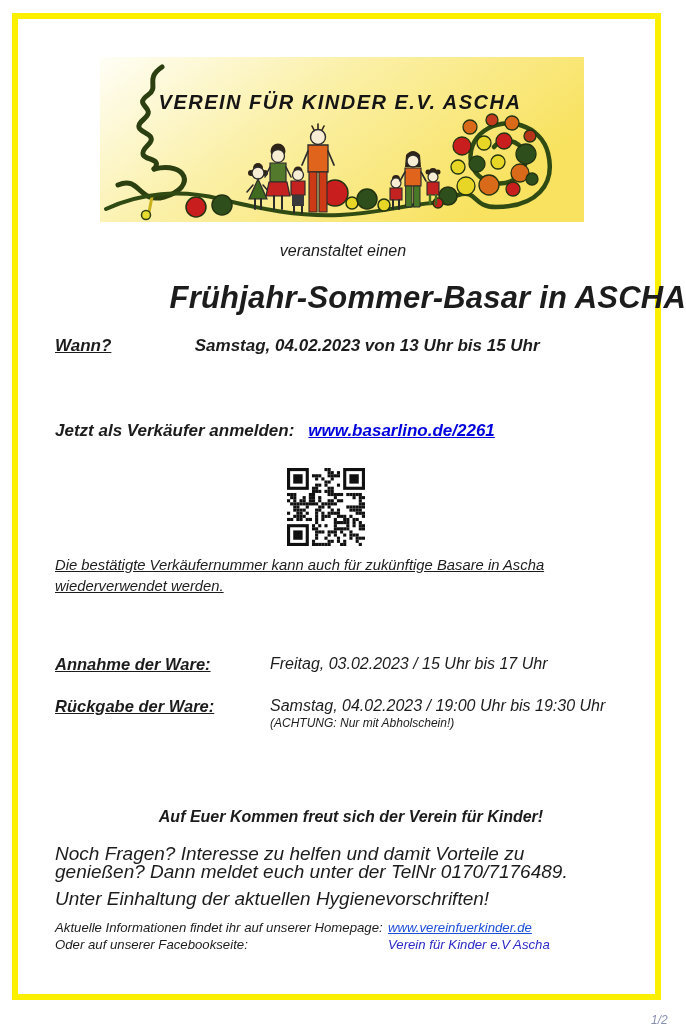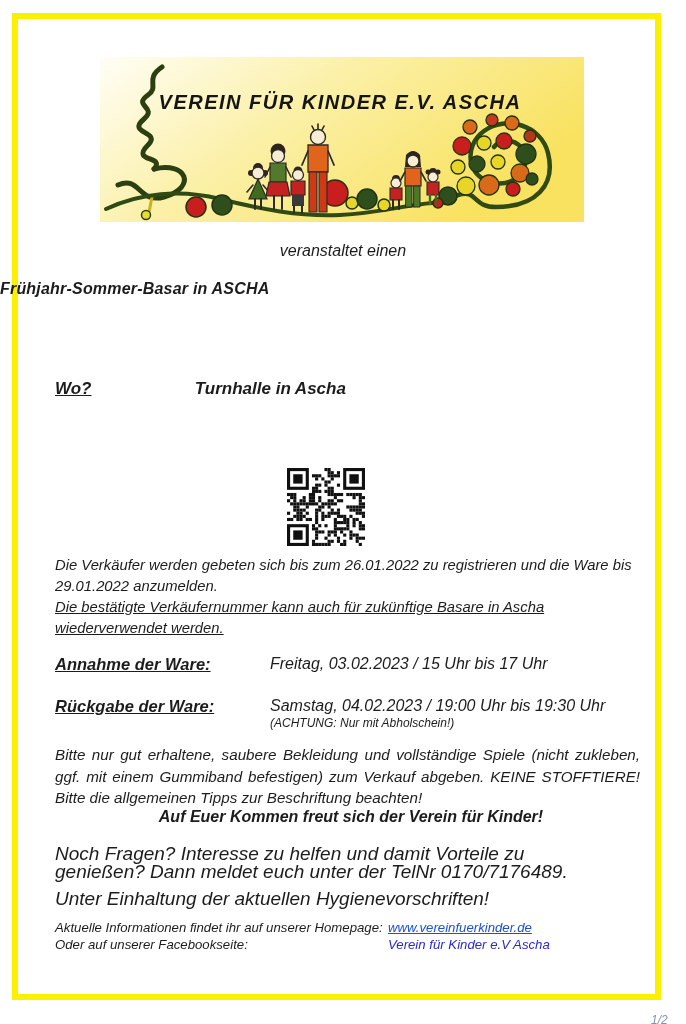--- a/index.html
+++ b/index.html
@@ -5,22 +5,22 @@
   html,body{margin:0;padding:0;}
   body{width:686px;height:1024px;background:#ffffff;overflow:hidden;
        font-family:"Liberation Sans",sans-serif;color:#1c1c1c;}
   .page{position:relative;width:686px;height:1024px;background:#fff;font-style:italic;}
   .frame{position:absolute;left:12px;top:13px;width:649px;height:987px;
          border:6px solid #FAF000;box-sizing:border-box;pointer-events:none;}
   .banner{position:absolute;left:100px;top:57px;width:484px;height:165px;}
   .banner svg{display:block;}
   .veranstaltet{position:absolute;left:0;top:242px;width:686px;text-align:center;
                 font-size:16px;}
-  .title{position:absolute;left:0;top:280px;width:686px;text-align:left;
-         font-size:16px;font-weight:bold;letter-spacing:.2px;}
+  .title{position:absolute;left:0;top:280px;width:686px;text-align:right;
+         font-size:31px;font-weight:bold;letter-spacing:.2px;}
   .qrow{position:absolute;left:55px;font-size:17px;font-weight:bold;width:580px;}
   .qrow .lbl{display:inline-block;width:135px;text-decoration:underline;}
   .wann{top:336px;}
   .wo{top:379px;}
   .register{position:absolute;left:55px;top:421px;font-size:17px;font-weight:bold;}
   .register a{color:#0000DE;text-decoration:underline;margin-left:14px;}
   .qr{position:absolute;left:287px;top:468px;width:78px;height:78px;}
   .qr svg{display:block;width:78px;height:78px;}
   .para1{position:absolute;left:55px;top:555px;width:585px;font-size:14.8px;line-height:21px;}
   .para1 .ul{text-decoration:underline;}
@@ -179,25 +179,28 @@
           <line x1="-3" y1="18" x2="-3" y2="27" stroke="#3F6A1F" stroke-width="2.4"></line>
           <line x1="3" y1="18" x2="3" y2="27" stroke="#3F6A1F" stroke-width="2.4"></line>
         </g>
       </g>
     </svg>
   </div>
 
   <div class="veranstaltet">veranstaltet einen</div>
   <div class="title">Frühjahr-Sommer-Basar in ASCHA</div>
 
-  <div class="qrow wo">
-    <span class="lbl">Wo?</span>
-    <span>Turnhalle in Ascha</span>
-  </div>
-
+  <div class="qrow wann">
+    <span class="lbl">Wann?</span>
+    <span>Samstag, 04.02.2023 von 13 Uhr bis 15 Uhr</span>
+  </div>
+
+  <div class="register">
+    <span>Jetzt als Verkäufer anmelden:</span><a href="#">www.basarlino.de/2261</a>
+  </div>
 
   <div class="qr">
     <svg viewBox="0 0 75 75" fill="#101010">
       <rect x="0" y="0" width="75" height="75" fill="#ffffff"></rect>
       <g id="qr-modules" fill="#101010">
           <rect x="36" y="0" width="3" height="3"></rect>
           <rect x="39" y="0" width="3" height="3"></rect>
           <rect x="39" y="3" width="3" height="3"></rect>
           <rect x="42" y="3" width="3" height="3"></rect>
           <rect x="48" y="3" width="3" height="3"></rect>
@@ -414,35 +417,33 @@
           <rect x="57" y="3" width="15" height="15" fill="#fff"></rect>
           <rect x="60" y="6" width="9" height="9"></rect>
         <rect x="0" y="54" width="21" height="21"></rect>
           <rect x="3" y="57" width="15" height="15" fill="#fff"></rect>
           <rect x="6" y="60" width="9" height="9"></rect>
       </g>
     </svg>
   </div>
 
   <div class="para1">
-    <div>Die Verkäufer werden gebeten sich bis zum 26.01.2022 zu registrieren und die Ware bis 29.01.2022 anzumelden.</div>
     <div class="ul">Die bestätigte Verkäufernummer kann auch für zukünftige Basare in Ascha wiederverwendet werden.</div>
   </div>
 
   <div class="wrow annahme">
     <span class="wlbl">Annahme der Ware:</span>
     <span class="wval">Freitag, 03.02.2023 / 15 Uhr bis 17 Uhr</span>
   </div>
   <div class="wrow rueckgabe">
     <span class="wlbl">Rückgabe der Ware:</span>
     <span class="wval">Samstag, 04.02.2023 / 19:00 Uhr bis 19:30 Uhr</span>
     <span class="wnote">(ACHTUNG: Nur mit Abholschein!)</span>
   </div>
 
-  <div class="para2">Bitte nur gut erhaltene, saubere Bekleidung und vollständige Spiele (nicht zukleben, ggf. mit einem Gummiband befestigen) zum Verkauf abgeben. KEINE STOFFTIERE! Bitte die allgemeinen Tipps zur Beschriftung beachten!</div>
   <div class="closing">Auf Euer Kommen freut sich der Verein für Kinder!</div>
 
   <div class="small fragen">Noch Fragen? Interesse zu helfen und damit Vorteile zu genießen? Dann meldet euch unter der TelNr 0170/7176489.</div>
   <div class="small hygiene">Unter Einhaltung der aktuellen Hygienevorschriften!</div>
 
   <div class="linkrow homepage">
     <span class="llbl">Aktuelle Informationen findet ihr auf unserer Homepage:</span>
     <a class="lval bluelink" href="#">www.vereinfuerkinder.de</a>
   </div>
   <div class="linkrow facebook">

